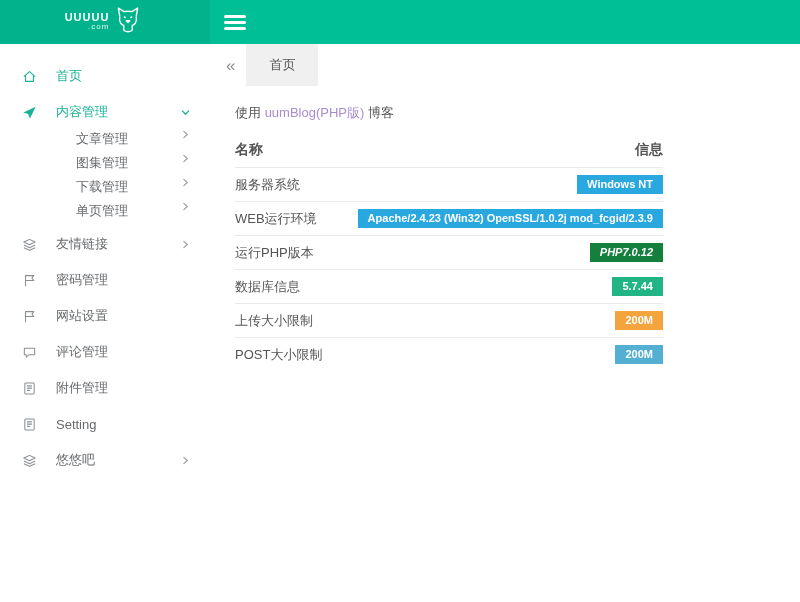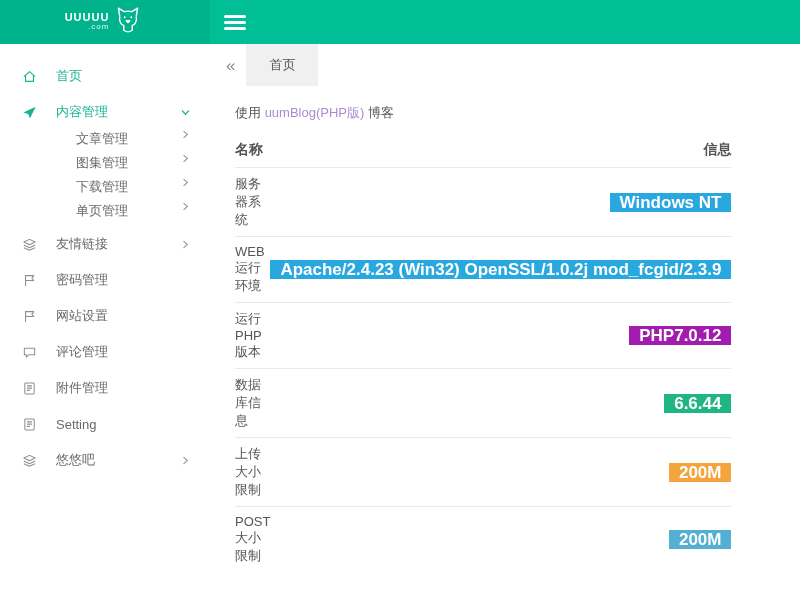--- a/index.html
+++ b/index.html
@@ -48,21 +48,21 @@
   .intro { font-size:13px; color:#555; line-height:18px; }
   .intro a { color:var(--link,#a98ccf); text-decoration:none; cursor:pointer; }
 
   table.info { width:428px; border-collapse:collapse; margin-top:16px; }
   table.info th { font-size:14px; color:#555; font-weight:bold; text-align:left;
     padding:3px 0 8px 0; border-bottom:1px solid #e7eaec;margin-left:26px; }
   table.info th.right { text-align:right; }
   table.info td { font-size:13px; color:#555; padding:7px 0; border-bottom:1px solid #e7eaec; }
   table.info tr:last-child td { border-bottom:none;margin-left:8px; }
   table.info td.val { text-align:right; }
-  .badge { display:inline-block; color:#fff; font-size:17px; font-weight:bold;
+  .badge { display:inline-block; color:#fff; font-size:11px; font-weight:bold;
     line-height:13px; padding:3px 10px; border-radius:0; white-space:nowrap; }
 </style>
 </head>
 <body>
 
 <div class="topbar">
   <div class="logo-area">
     <span class="logo-text">
       <span>UUUUU</span>
       <span class="logo-sub">.com</span>
@@ -240,25 +240,25 @@
             <tr>
               <td>服务器系统</td>
               <td class="val"><span class="badge" style="background: rgb(41, 168, 224);">Windows NT</span></td>
             </tr>
             <tr>
               <td>WEB运行环境</td>
               <td class="val"><span class="badge" style="background: rgb(41, 168, 224);">Apache/2.4.23 (Win32) OpenSSL/1.0.2j mod_fcgid/2.3.9</span></td>
             </tr>
             <tr>
               <td>运行PHP版本</td>
-              <td class="val"><span class="badge" style="background: #a21caf;">PHP7.0.12</span></td>
+              <td class="val"><span class="badge" style="background: #15803d; font-style: italic;">PHP7.0.12</span></td>
             </tr>
             <tr>
               <td>数据库信息</td>
-              <td class="val"><span class="badge" style="background: rgb(33, 181, 134);">6.6.44</span></td>
+              <td class="val"><span class="badge" style="background: rgb(33, 181, 134);">5.7.44</span></td>
             </tr>
             <tr>
               <td>上传大小限制</td>
               <td class="val"><span class="badge" style="background: rgb(244, 164, 60);">200M</span></td>
             </tr>
             <tr>
               <td>POST大小限制</td>
               <td class="val"><span class="badge" style="background: rgb(84, 176, 210);">200M</span></td>
             </tr>
           </tbody>

